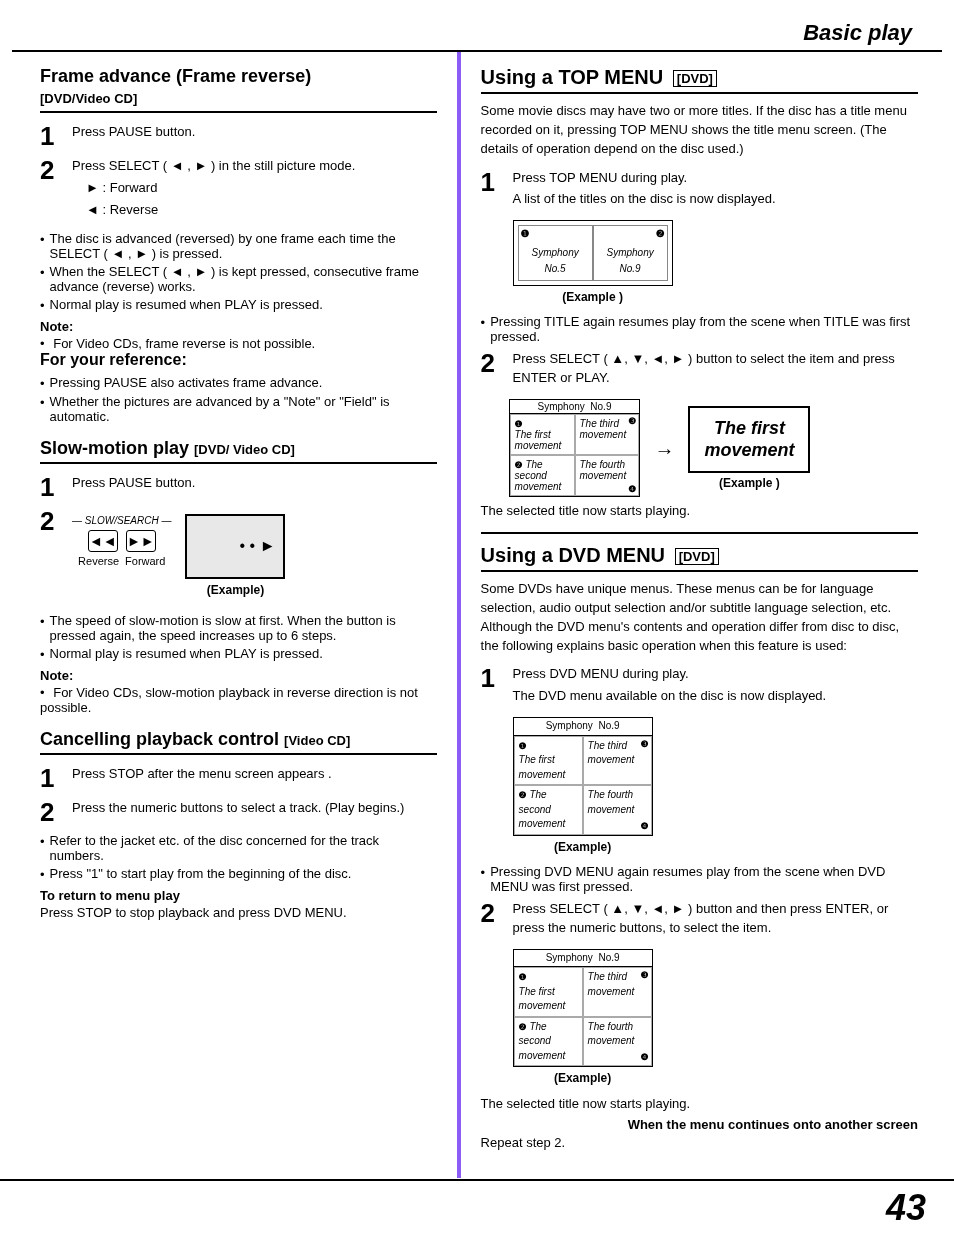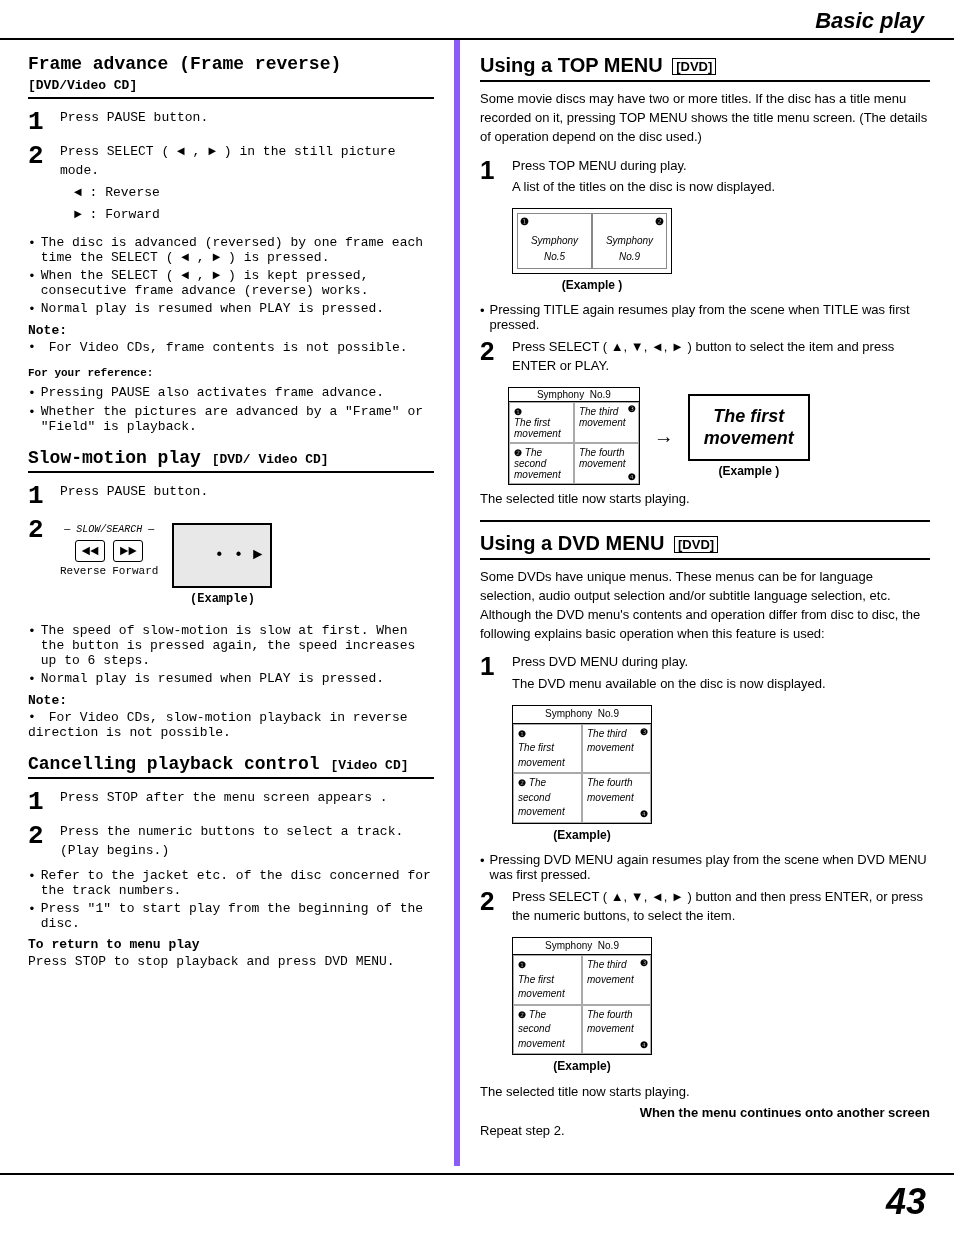--- a/index.html
+++ b/index.html
@@ -7,21 +7,21 @@
       font-family: Arial, Helvetica, sans-serif;
       background: #fff;
       width: 954px;
       min-height: 1235px;
       font-size: 13px;
       color: #000;
     }
     .page {
       width: 954px;
       min-height: 1235px;
-      padding: 0;
+      padding: 12px;
       position: relative;
     }
     
     .header {
       display: flex;
       justify-content: flex-end;
       align-items: center;
       padding: 8px 30px 4px 30px;
       border-bottom: 2px solid #000;
       margin-bottom: 0;
@@ -34,22 +34,21 @@
     
     .main-content {
       display: flex;
       flex-direction: row;
       width: 100%;
       padding: 0;
     }
     .left-col {
       width: 460px;
       padding: 14px 20px 14px 28px;
-      border-right: 6px solid #8b5cf6;
-      font-family: Liberation Mono, monospace;
+      border-right: 4px solid #8b5cf6;
     }
     .right-col {
       width: 494px;
       padding: 14px 24px 14px 20px;
     }
     
     .section-title {
       font-size: 18px;
       font-weight: bold;
       border-bottom: 2px solid #000;
@@ -101,21 +100,21 @@
       display: flex;
       align-items: flex-start;
       margin-bottom: 3px;
       font-size: 13px;
     }
     .bullet-dot { margin-right: 5px; margin-top: 1px; }
     
     .note-label { font-weight: bold; font-size: 13px; margin-top: 6px; margin-bottom: 2px; }
     .note-text { font-size: 13px; }
     
-    .ref-label { font-weight: bold; font-size: 11px; margin-top: 12px; margin-bottom: 2px; }
+    .ref-label { font-weight: bold; font-size: 16px; margin-top: 0; margin-bottom: 2px; }
     .example-label {
       font-size: 12px;
       font-weight: bold;
       margin-top: 3px;
     }
     
     .slowmo-diagram {
       display: flex;
       flex-direction: row;
       align-items: flex-start;
@@ -242,21 +241,21 @@
     
     .arrow-right {
       font-size: 20px;
       display: flex;
       align-items: center;
       padding: 0 6px;
     }
     
     .footer {
       position: absolute;
-      bottom: 6px;
+      bottom: 0;
       left: 0;
       right: 0;
       display: flex;
       flex-direction: row;
       justify-content: space-between;
       align-items: center;
       padding: 6px 28px;
       border-top: 2px solid #000;
     }
     .footer-left { font-size: 13px; }
@@ -325,22 +324,22 @@
           <div class="step-num">1</div>
           <div class="step-content">
             <span>Press PAUSE button.</span>
           </div>
         </div>
 
         <div class="step">
           <div class="step-num">2</div>
           <div class="step-content">
             <p>Press SELECT ( ◄ , ► ) in the still picture mode.</p>
+            <p class="indent">► : Forward</p>
             <p class="indent">◄ : Reverse</p>
-            <p class="indent">► : Forward</p>
           </div>
         </div>
 
         <div class="bullets">
           <div class="bullet-item">
             <span class="bullet-dot">•</span>
             <span>The disc is advanced (reversed) by one frame each time the SELECT ( ◄ , ► ) is pressed.</span>
           </div>
           <div class="bullet-item">
             <span class="bullet-dot">•</span>
@@ -348,32 +347,32 @@
           </div>
           <div class="bullet-item">
             <span class="bullet-dot">•</span>
             <span>Normal play is resumed when PLAY is pressed.</span>
           </div>
         </div>
 
         <div class="note-label">Note:</div>
         <div class="note-text">
           <span class="bullet-dot">•</span>
-          <span>For Video CDs, frame contents is not possible.</span>
+          <span>For Video CDs, frame reverse is not possible.</span>
         </div>
 
         <div class="ref-label">For your reference:</div>
         <div class="bullets">
           <div class="bullet-item">
             <span class="bullet-dot">•</span>
             <span>Pressing PAUSE also activates frame advance.</span>
           </div>
           <div class="bullet-item">
             <span class="bullet-dot">•</span>
-            <span>Whether the pictures are advanced by a "Frame" or "Field" is playback.</span>
+            <span>Whether the pictures are advanced by a "Note" or "Field" is automatic.</span>
           </div>
         </div>
       </div>
 
       <div class="sub-section">
         <div class="section-title">
           <span>Slow-motion play</span>
           <span class="small-text">[DVD/ Video CD]</span>
         </div>
 

